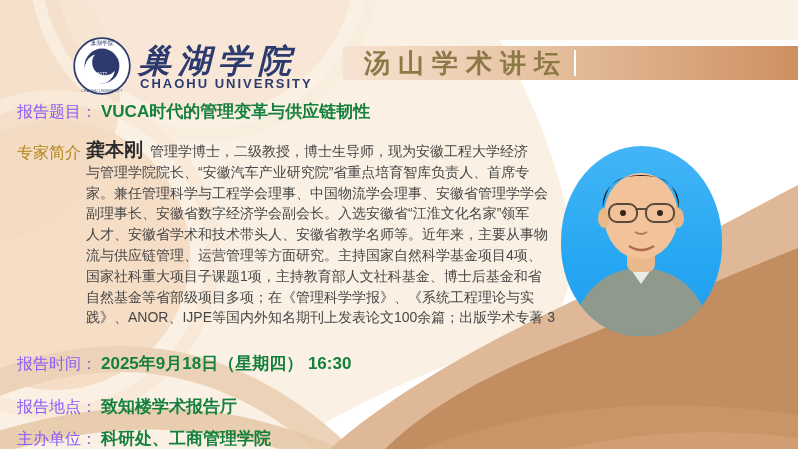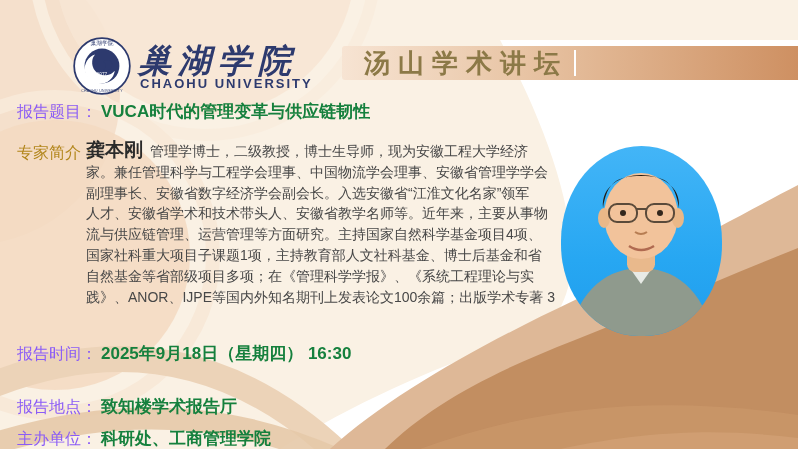--- a/index.html
+++ b/index.html
@@ -26,21 +26,21 @@
   
   .row{position:absolute;left:17px;display:flex;align-items:baseline;z-index:4;white-space:nowrap;}
   .row-label{font-size:16px;color:#8b5cf6;}
   .row-value{font-size:17px;font-weight:bold;color:#15803d;margin-left:4px;}
   .title-row{top:100px;}
   .expert-label{position:absolute;left:17px;top:143px;font-size:16px;color:#b2861b;z-index:4;white-space:nowrap;}
   .intro{position:absolute;left:86px;top:140px;z-index:4;}
   .intro-line{font-size:14px;line-height:20.8px;color:#474747;white-space:nowrap;}
   .intro-first{display:flex;align-items:baseline;text-align:center;}
   .expert-name{font-size:19px;font-weight:bold;color:#2b2b2b;margin-right:7px;line-height:20.8px;}
-  .time-row{top:342px;}
+  .time-row{top:352px;}
   .venue-row{top:395px;}
   .org-row{top:427px;}
 
   
   .photo{position:absolute;left:561px;top:146px;width:161px;height:190px;z-index:2;
     border-radius:50% 50% 48% 48%;overflow:hidden;
     background:linear-gradient(180deg,#43b5f7 0%,#27a7f2 60%,#1f9ded 100%);}
 </style>
 </head>
 <body>
@@ -90,20 +90,21 @@
     <span class="row-value">VUCA时代的管理变革与供应链韧性</span>
   </div>
 
   <div class="expert-label">专家简介：</div>
   <div class="intro">
     <div class="intro-line intro-first">
       <span class="expert-name">龚本刚</span>
       <span>管理学博士，二级教授，博士生导师，现为安徽工程大学经济</span>
     </div>
     <div>
+        <div class="intro-line">与管理学院院长、“安徽汽车产业研究院”省重点培育智库负责人、首席专</div>
         <div class="intro-line">家。兼任管理科学与工程学会理事、中国物流学会理事、安徽省管理学学会</div>
         <div class="intro-line">副理事长、安徽省数字经济学会副会长。入选安徽省“江淮文化名家”领军</div>
         <div class="intro-line">人才、安徽省学术和技术带头人、安徽省教学名师等。近年来，主要从事物</div>
         <div class="intro-line">流与供应链管理、运营管理等方面研究。主持国家自然科学基金项目4项、</div>
         <div class="intro-line">国家社科重大项目子课题1项，主持教育部人文社科基金、博士后基金和省</div>
         <div class="intro-line">自然基金等省部级项目多项；在《管理科学学报》、《系统工程理论与实</div>
         <div class="intro-line">践》、ANOR、IJPE等国内外知名期刊上发表论文100余篇；出版学术专著 3</div>
       </div>
   </div>
 

